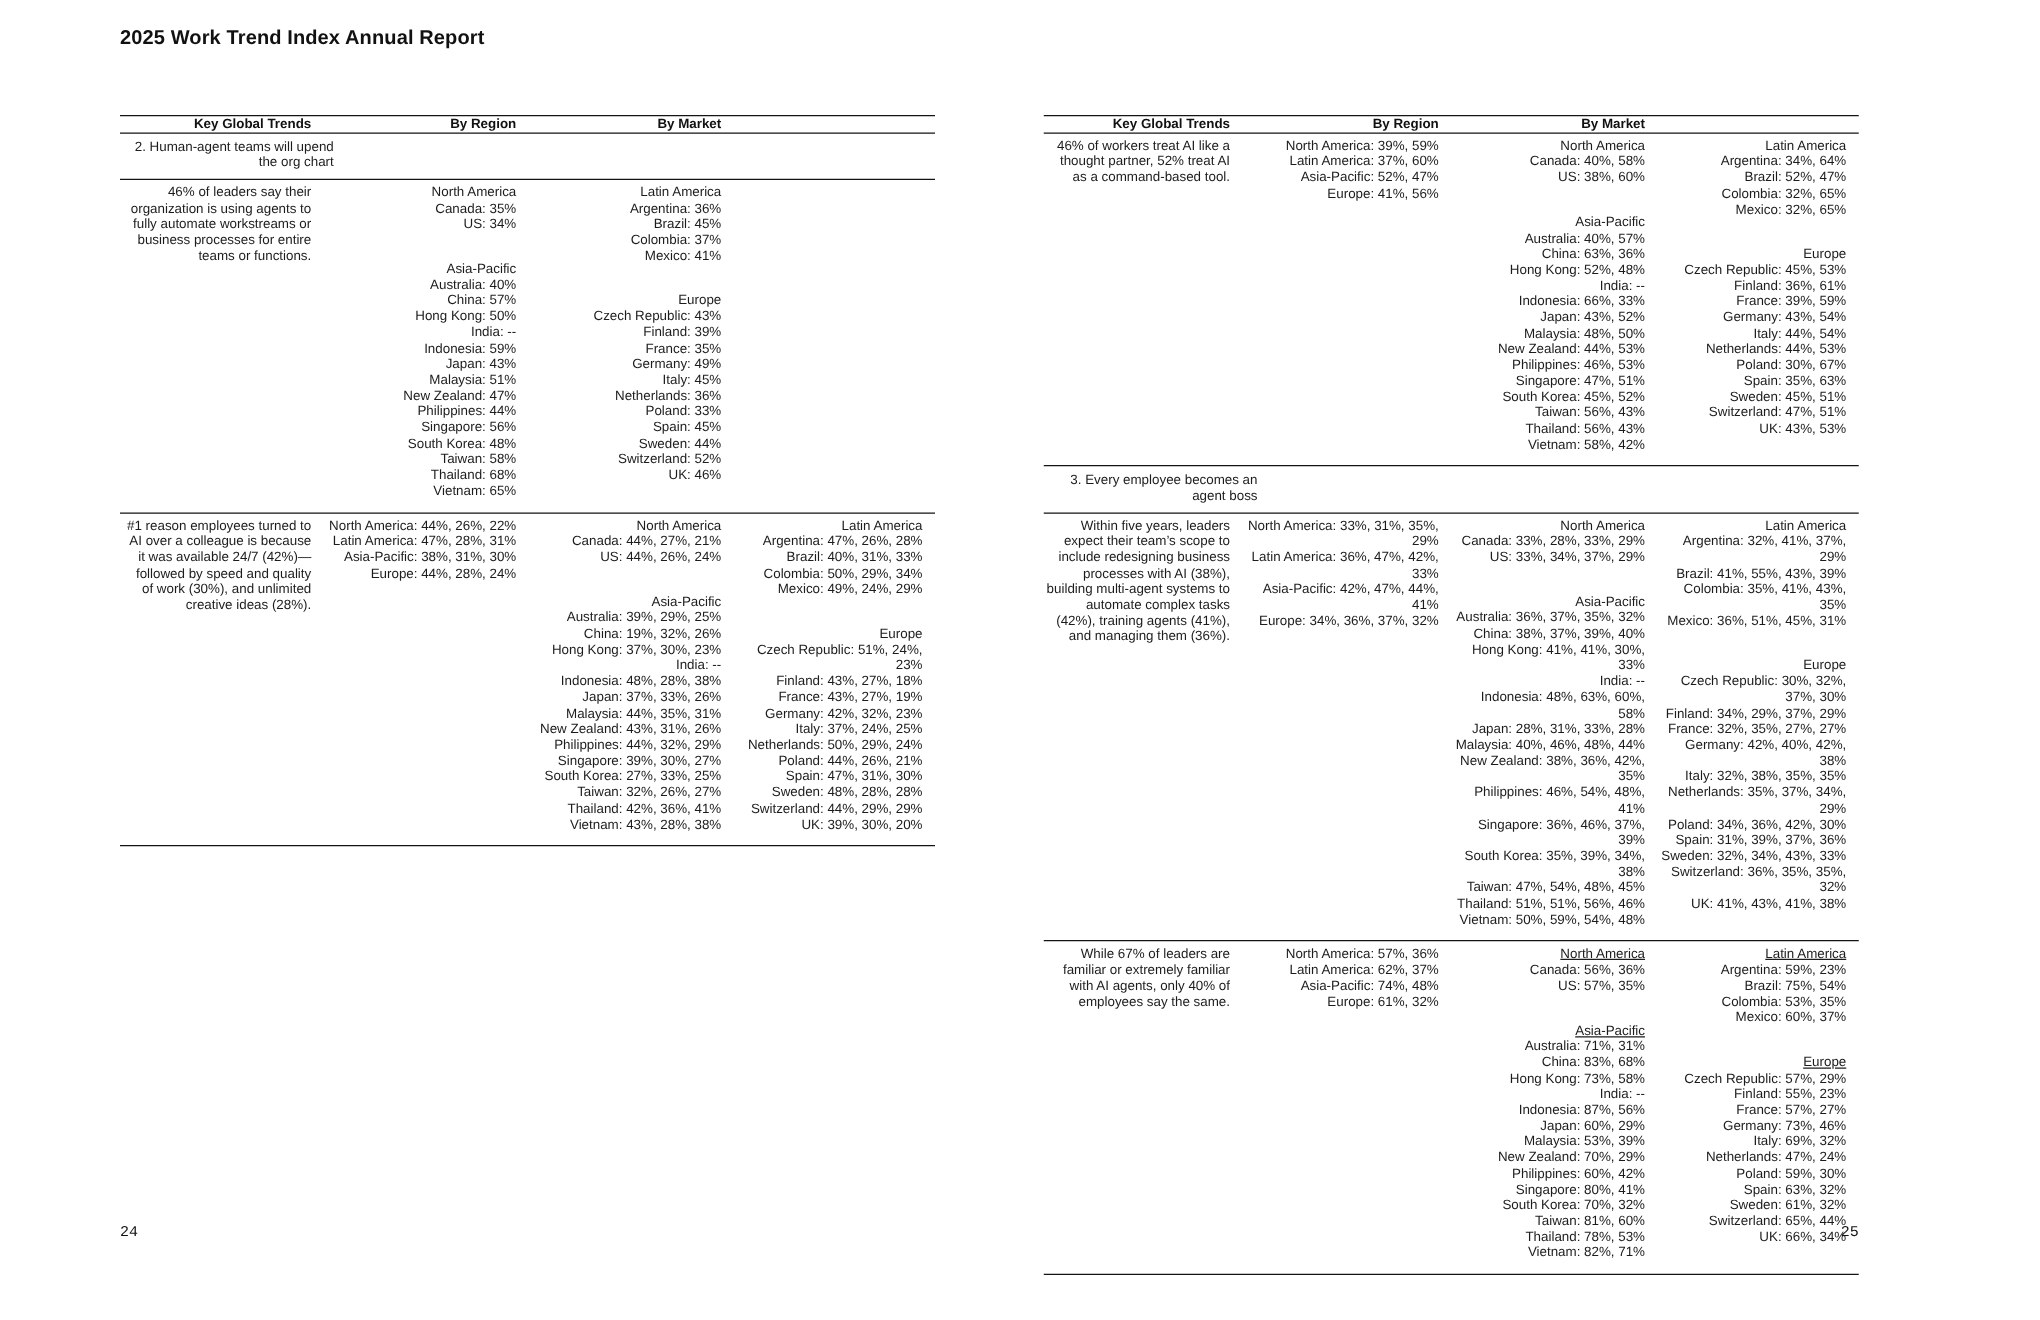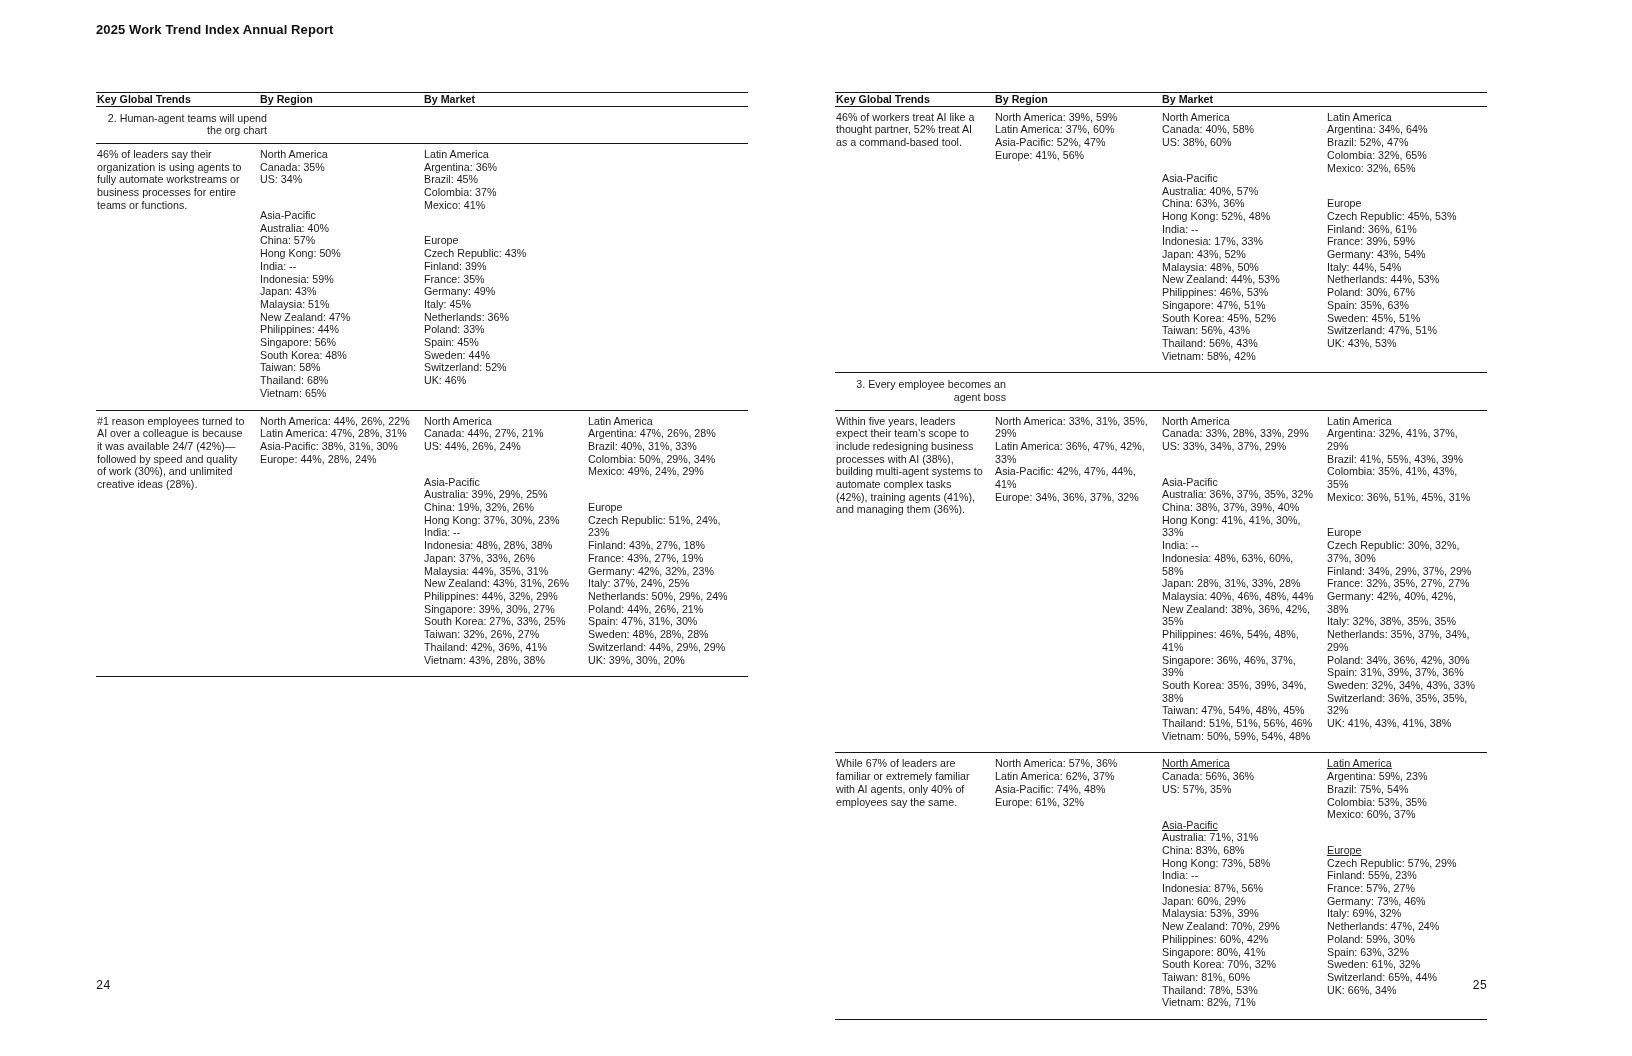--- a/index.html
+++ b/index.html
@@ -13,37 +13,38 @@
     position: relative;
     width: 1632px;
     height: 1056px;
     background: #ffffff;
     overflow: hidden;
   }
   .report-title {
     position: absolute;
     left: 96px;
     top: 22px;
-    font-size: 13px;
+    font-size: 16px;
     font-weight: bold;
     letter-spacing: 0.1px;
     color: #111;
   }
   .page {
     position: absolute;
     top: 92px;
     width: 652px;
   }
   .page-left  { left: 96px; }
   .page-right { left: 835px; }
 
   .table { border-top: 1.5px solid #141414; }
 
   .header-row, .data-row {
     display: grid;
+    text-align: right;
   }
   .page-left .header-row, .page-left .data-row {
     grid-template-columns: 163px 164px 164px 1fr;
   }
   .page-right .header-row, .page-right .data-row {
     grid-template-columns: 159px 167px 165px 1fr;
   }
   .header-row {
     border-bottom: 1.5px solid #141414;
   }
@@ -237,21 +238,21 @@
                 <div class="group-name">North America</div>
                 <div class="line">Canada: 40%, 58%</div>
                 <div class="line">US: 38%, 60%</div>
               </div>
               <div class="market-group">
                 <div class="group-name">Asia-Pacific</div>
                 <div class="line">Australia: 40%, 57%</div>
                 <div class="line">China: 63%, 36%</div>
                 <div class="line">Hong Kong: 52%, 48%</div>
                 <div class="line">India: --</div>
-                <div class="line">Indonesia: 17%, 33%</div>
+                <div class="line">Indonesia: 66%, 33%</div>
                 <div class="line">Japan: 43%, 52%</div>
                 <div class="line">Malaysia: 48%, 50%</div>
                 <div class="line">New Zealand: 44%, 53%</div>
                 <div class="line">Philippines: 46%, 53%</div>
                 <div class="line">Singapore: 47%, 51%</div>
                 <div class="line">South Korea: 45%, 52%</div>
                 <div class="line">Taiwan: 56%, 43%</div>
                 <div class="line">Thailand: 56%, 43%</div>
                 <div class="line">Vietnam: 58%, 42%</div>
               </div>

